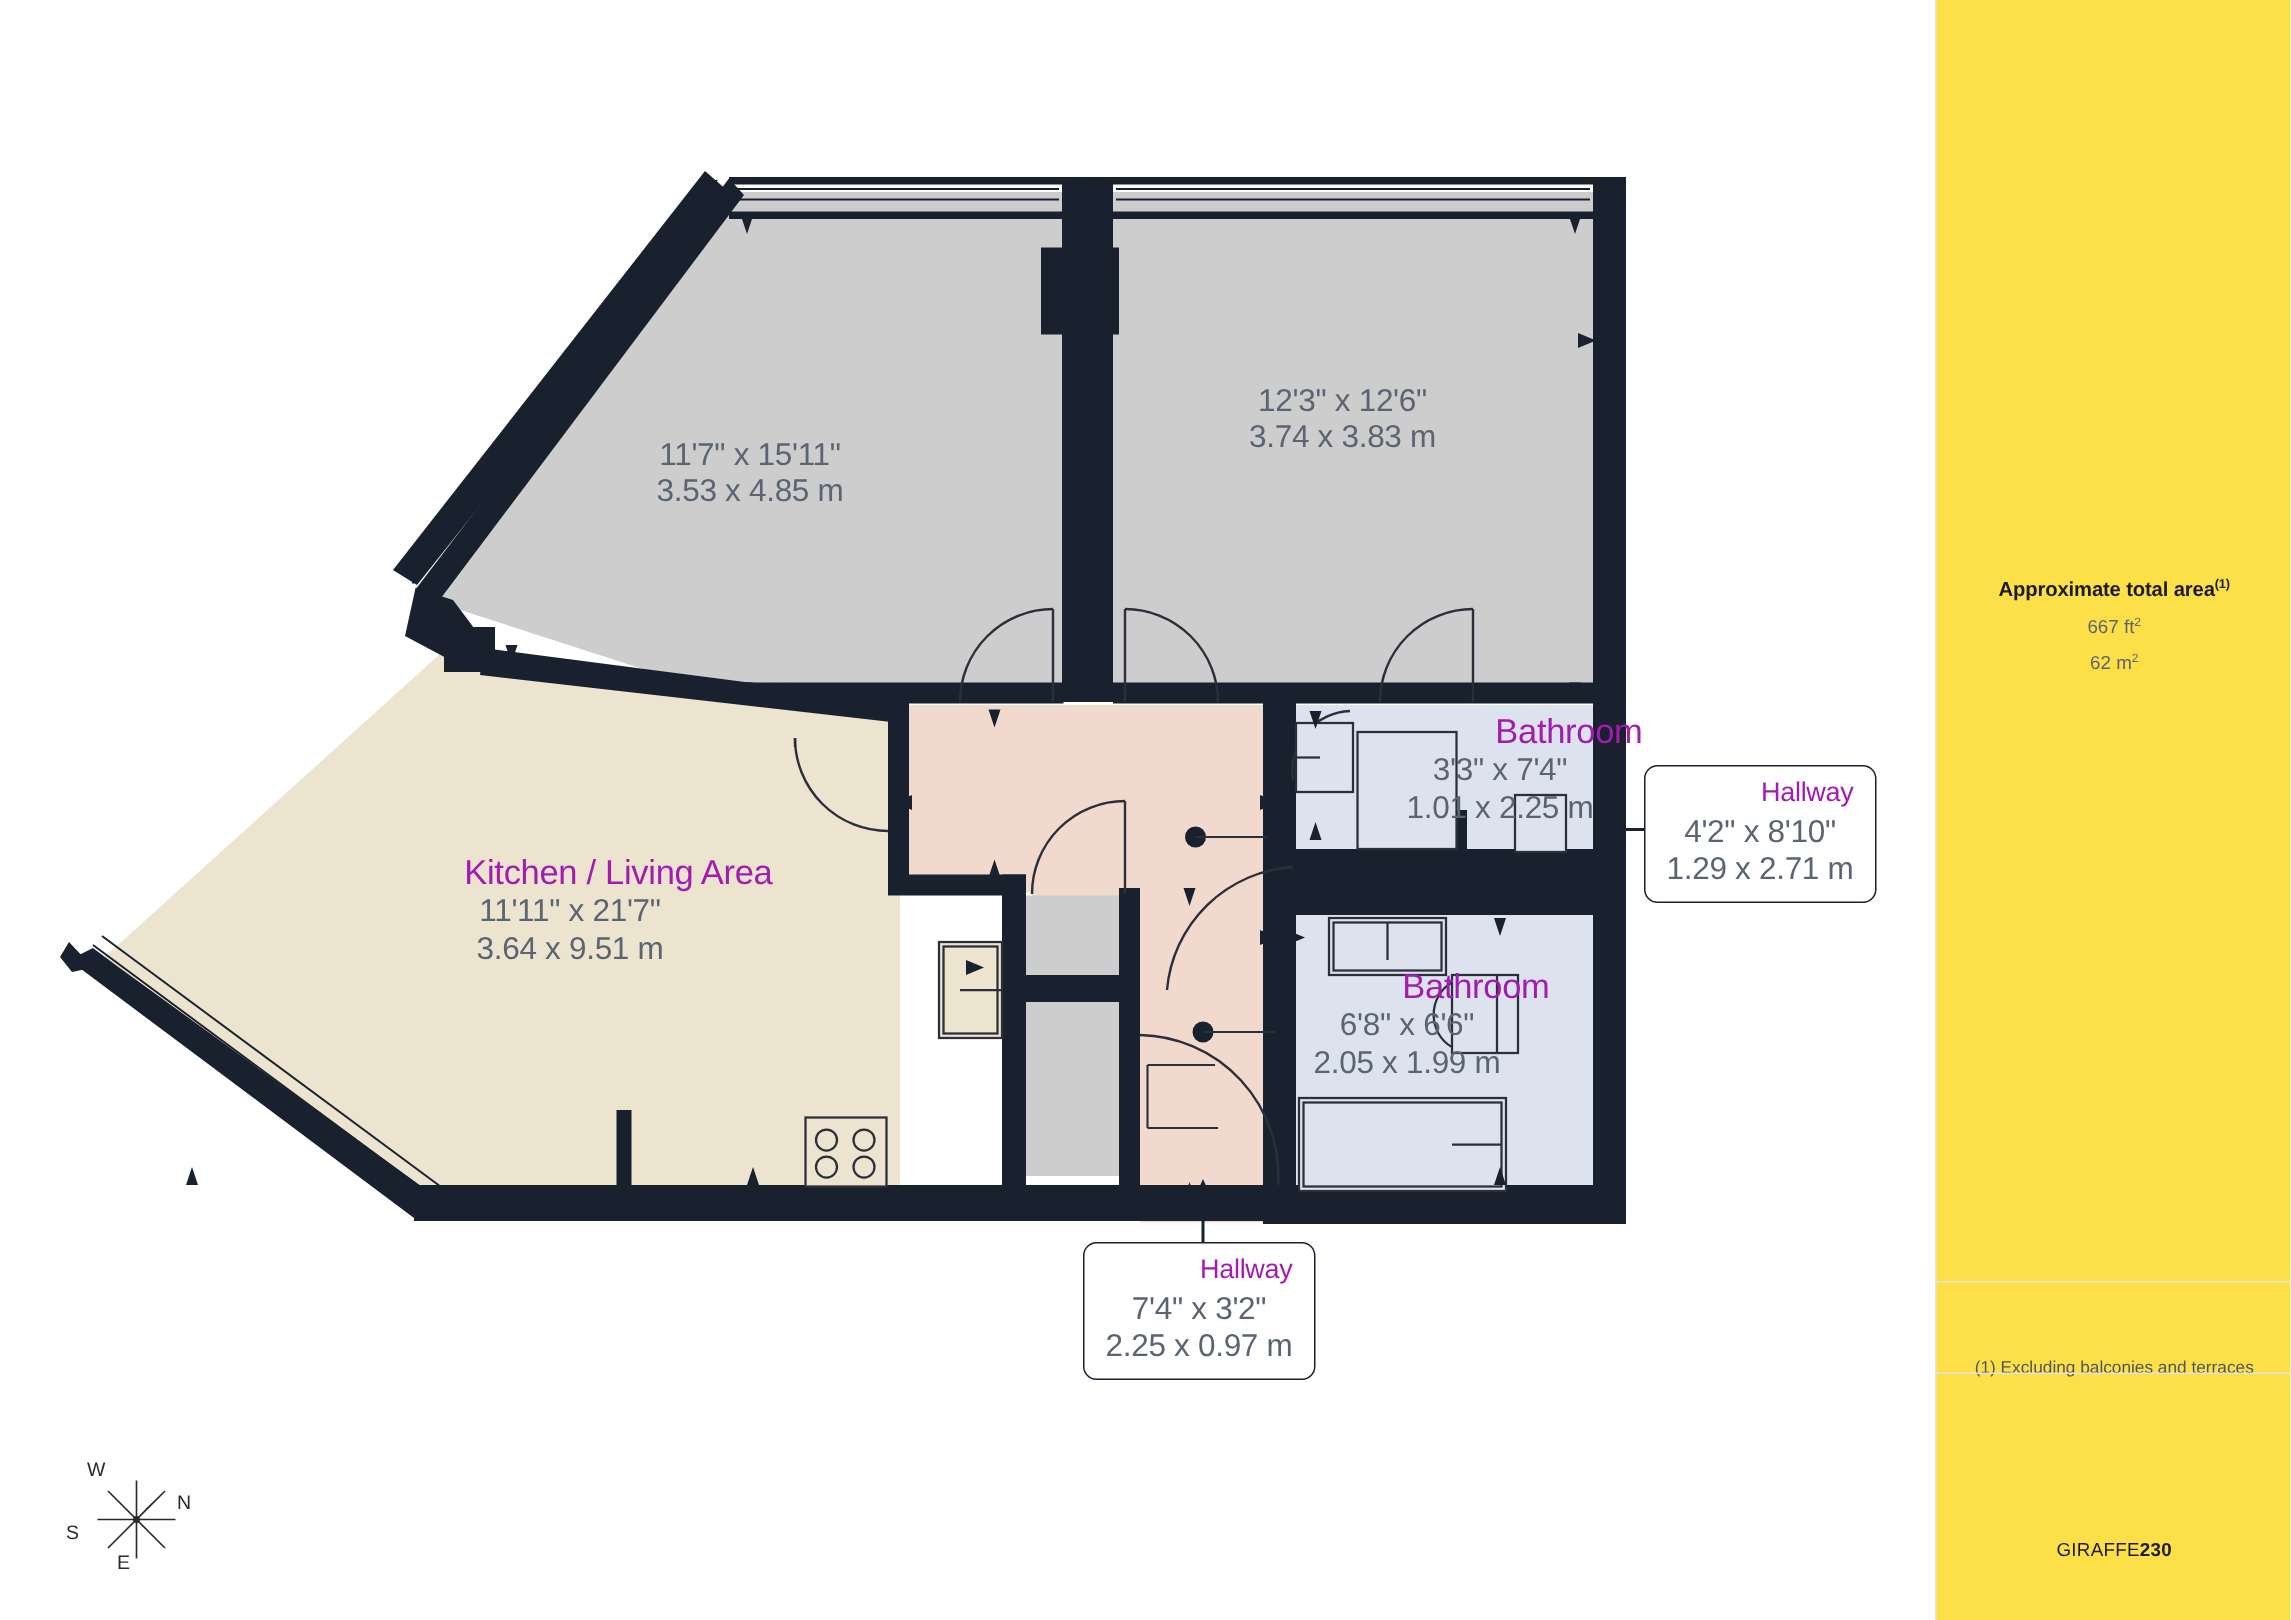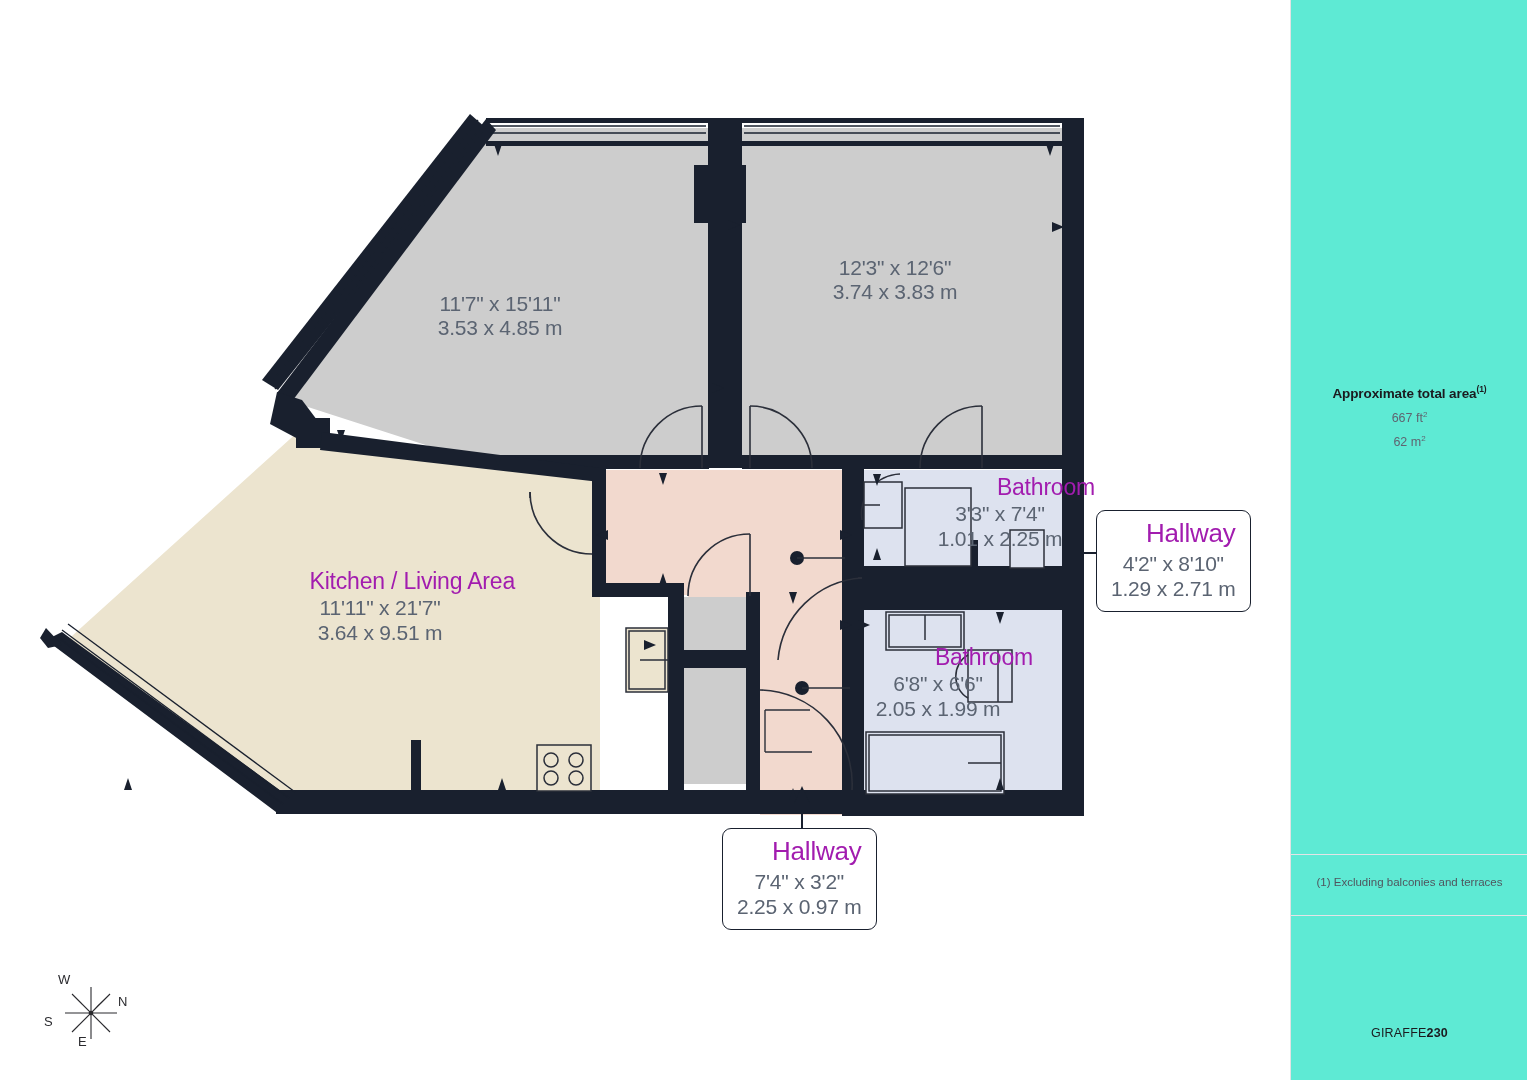--- a/index.html
+++ b/index.html
@@ -50,29 +50,29 @@
   .callout {
     position: absolute;
     background: #ffffff;
     border: 1.6px solid #19202e;
     border-radius: 9px;
     padding: 7px 14px 9px 14px;
     text-align: center;
     line-height: 1.2;
     white-space: nowrap;
   }
-  .callout .room-name { font-size: 26px; }
+  .callout .room-name { font-size: 18px; }
   .callout .room-dims { font-size: 21px; }
 
   
   #side-panel {
     position: absolute;
     left: 1290px; top: 0;
     width: 237px; height: 1080px;
-    background: #5eead4;
+    background: #fde047;
     border-left: 1px solid #e2e2e4;
   }
   .panel-sec {
     padding: 0 14px;
     text-align: center;
     color: #4a4f57;
   }
   #area-block { position: absolute; top: 384px; left: 0; width: 237px; }
   #area-title {
     font-size: 13.5px;
@@ -95,20 +95,21 @@
   #panel-divider-2 {
     position: absolute; left: 0; top: 915px;
     width: 237px; height: 1px; background: #e4e4e6;
   }
   #footnote-block {
     position: absolute; top: 876px; left: 0; width: 237px;
   }
   #footnote {
     font-size: 11.5px;
     color: #50555e;
+    margin-top: 30px;
   }
   #disclaimer-block {
     position: absolute; top: 934px; left: 0; width: 237px;
   }
   #disclaimer {
     font-size: 12px;
     line-height: 1.45;
     color: #6a6f78;
   }
   #brand {

